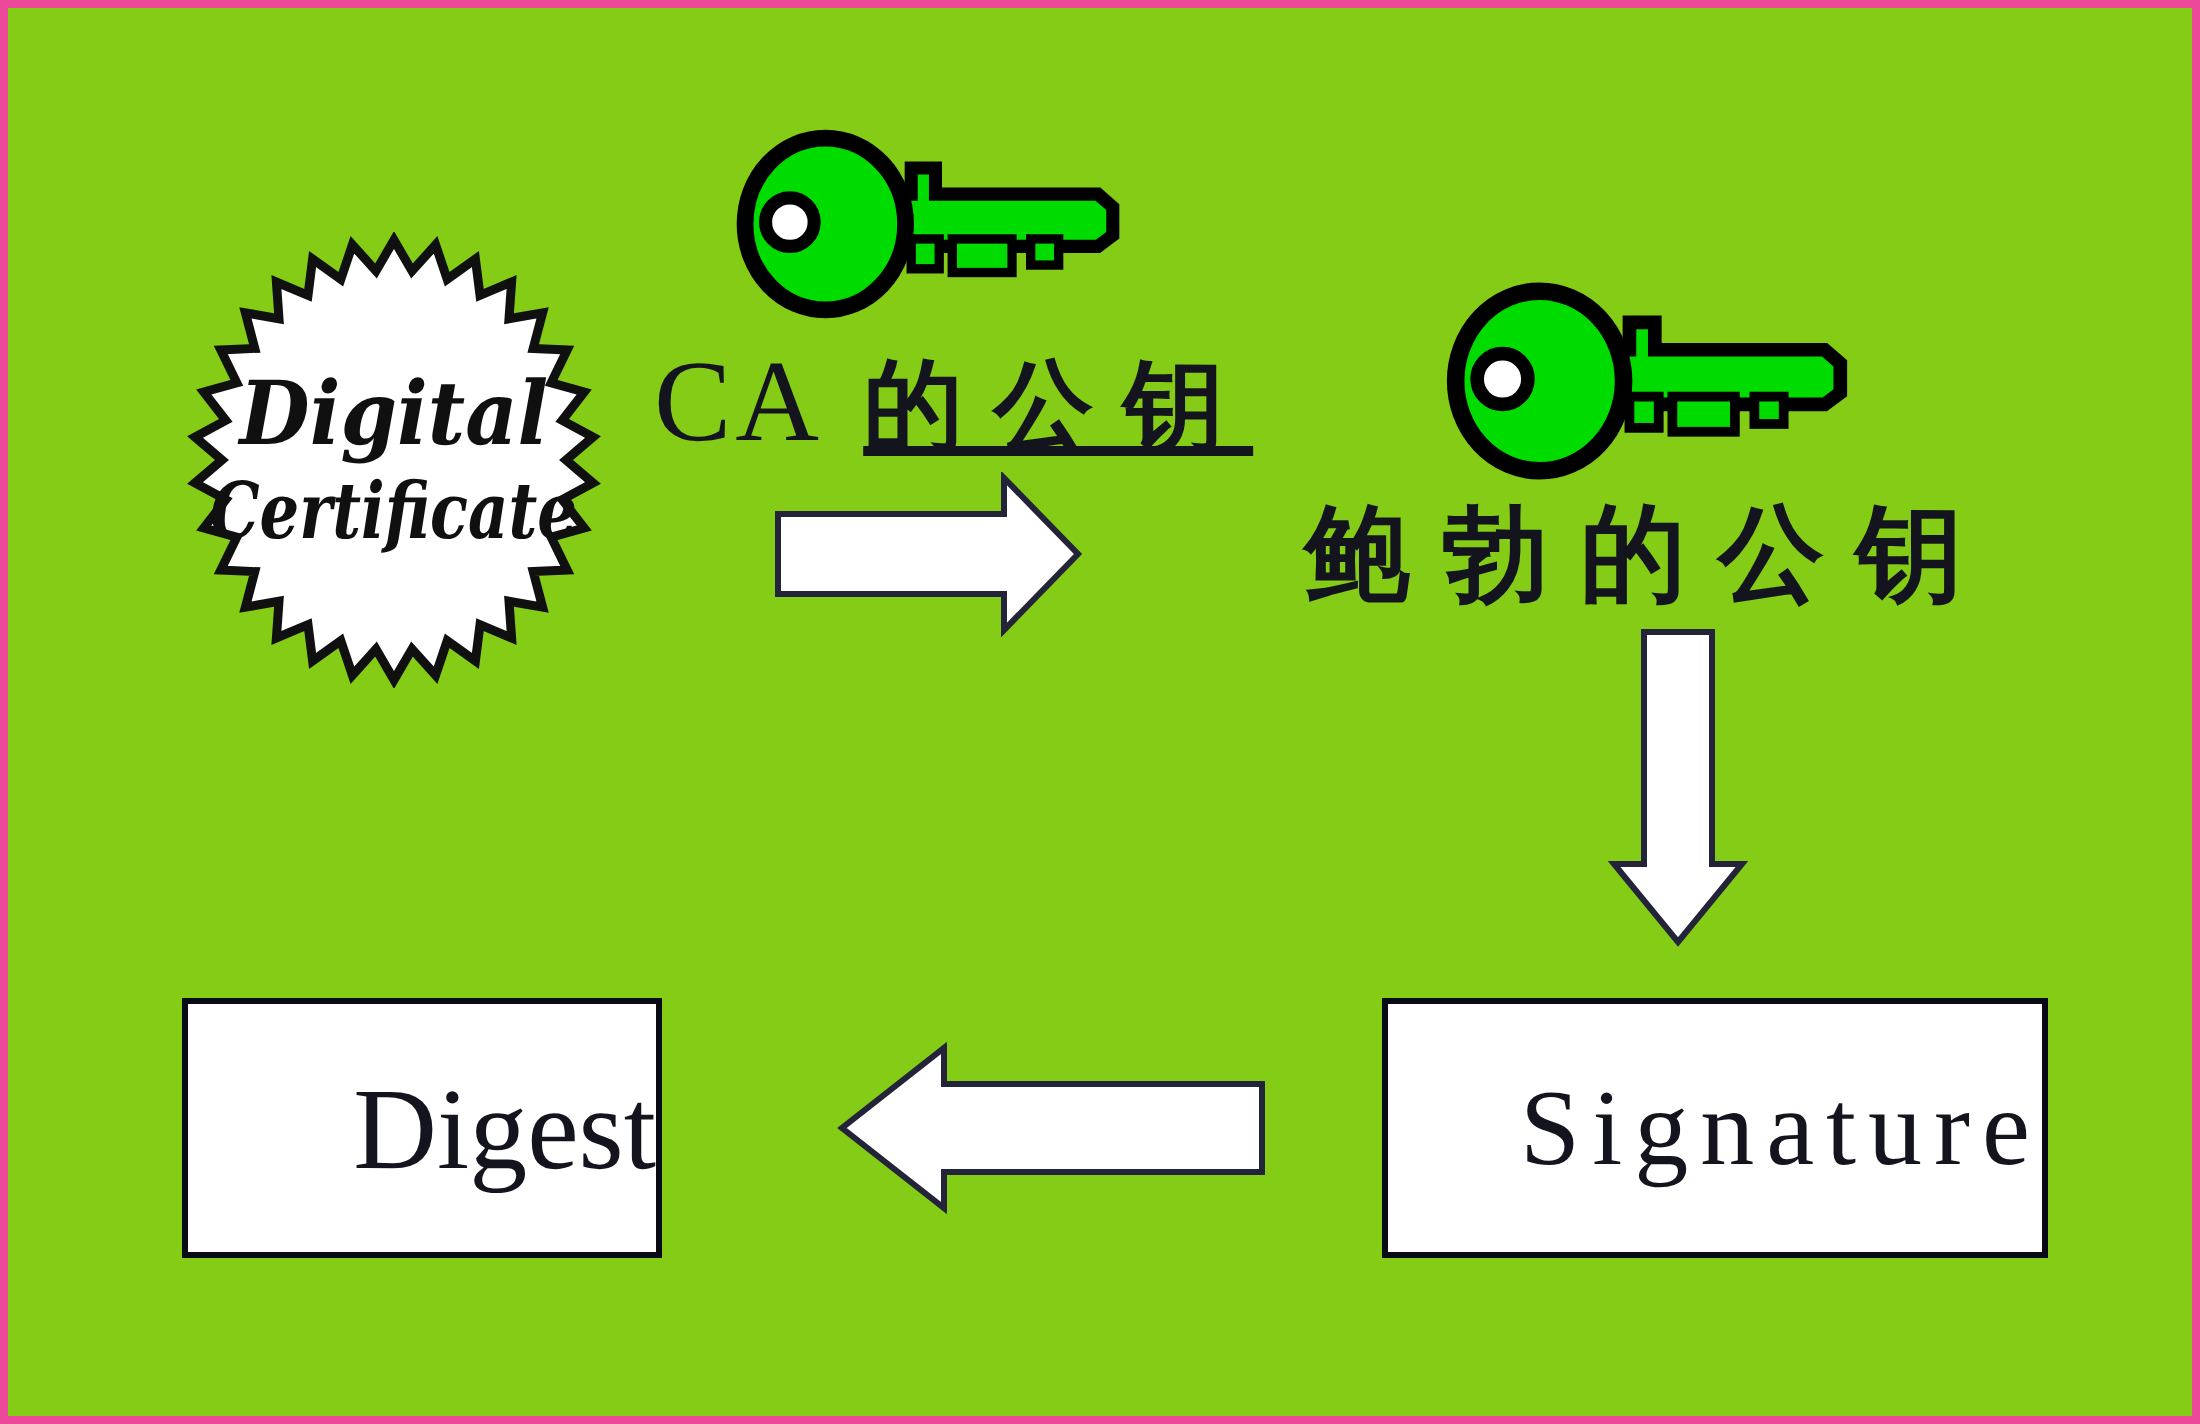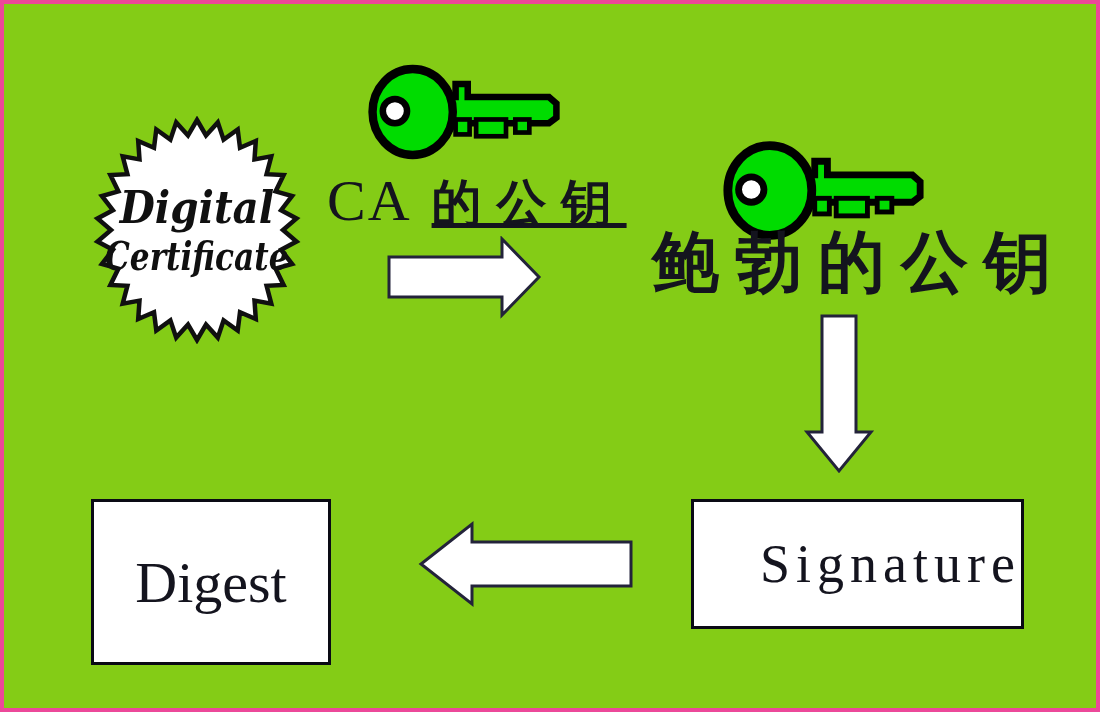--- a/index.html
+++ b/index.html
@@ -54,42 +54,42 @@
   .label-ca .prefix {
     font-size: 58px; line-height: 58px; font-weight: normal;
     letter-spacing: 2px;
   }
   .label-ca .cjk {
     font-size: 50px; line-height: 54px; font-weight: bold;
     letter-spacing: 15px;
     text-decoration: underline;
   }
   .label-bob {
-    left: 648px; top: 228px;
-    font-size: 67px; line-height: 60px; font-weight: bold;
+    left: 648px; top: 244px;
+    font-size: 53px; line-height: 60px; font-weight: bold;
     letter-spacing: 16px; white-space: nowrap;
   }
 
   
   .box {
     box-sizing: border-box;
     border: 3px solid #0a0a14;
     background: #ffffff;
     display: flex; align-items: center;
   }
   .box-signature {
     left: 687px; top: 495px; width: 333px; height: 130px;
     justify-content: flex-end;
   }
   .box-signature span {
     font-size: 54px; letter-spacing: 6px; white-space: nowrap;
   }
   .box-digest {
-    left: 87px; top: 495px; width: 240px; height: 166px;
-    justify-content: center; 
+    left: 87px; top: 495px; width: 240px; height: 130px;
+    justify-content: flex-end; 
   }
   .box-digest span { font-size: 58px; white-space: nowrap; }
 
   
   .arrow-right { left: 380px; top: 232px; width: 160px; height: 86px; }
   .arrow-down  { left: 799px; top: 308px; width: 74px;  height: 165px; }
   .arrow-left  { left: 412px; top: 516px; width: 220px; height: 90px; }
 </style>
 </head>
 <body>

